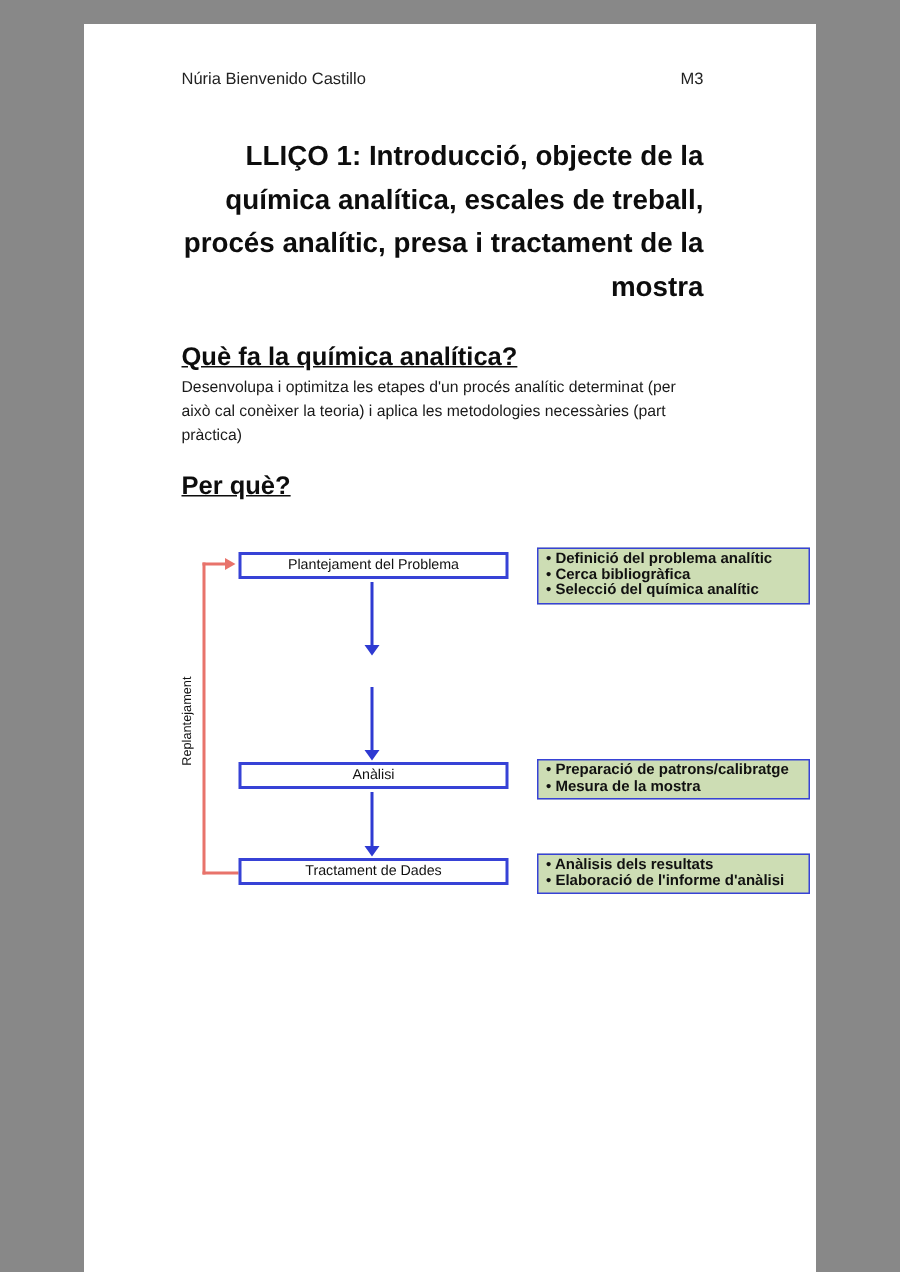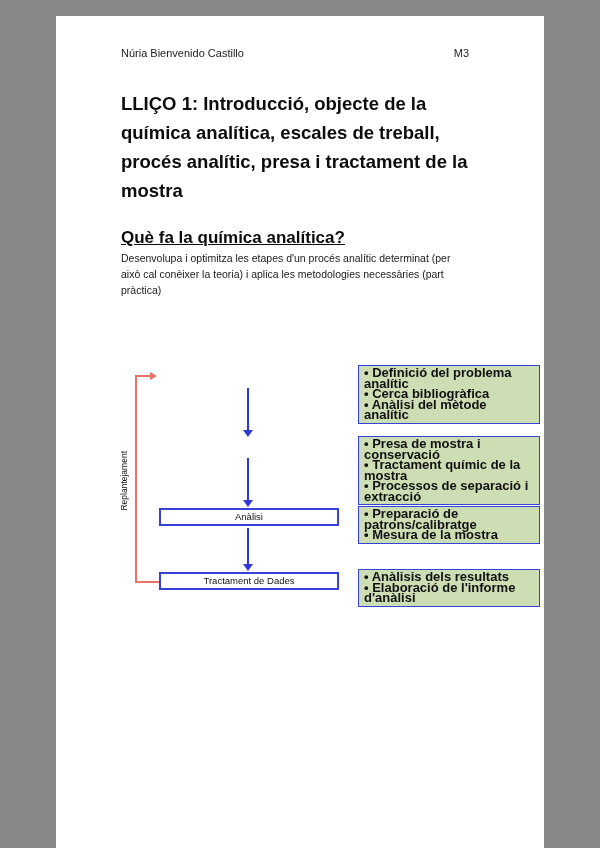--- a/index.html
+++ b/index.html
@@ -22,20 +22,21 @@
     font-size: 11px;
     color: #222;
   }
   .doc-title {
     margin-top: 30px;
     max-width: 470px;
     font-size: 18.5px;
     font-weight: bold;
     line-height: 29px;
     color: #0d0d0d;
+    text-align: right;
   }
   .sec-heading {
     font-size: 17px;
     font-weight: bold;
     text-decoration: underline;
     color: #0d0d0d;
   }
   .sec-heading.first { margin-top: 23px; }
   .sec-heading.second { margin-top: 16px; }
   .sec-body {
@@ -73,21 +74,21 @@
   .flow-box.b1 { top: 84px; }
   .flow-box.b2 { top: 154px; }
   .flow-box.b3 { top: 218px; }
   .green-box {
     position: absolute;
     left: 302px;
     width: 182px;
     background: #cdddb4;
     border: 1.5px solid #3742d6;
     padding: 2px 5px;
-    font-size: 13px;
+    font-size: 10px;
     font-weight: bold;
     line-height: 10.5px;
     color: #111;
   }
   .green-box.g0 { top: 11px;  min-height: 38px; }
   .green-box.g1 { top: 82px;  min-height: 38px; }
   .green-box.g2 { top: 152px; min-height: 27px; }
   .green-box.g3 { top: 215px; min-height: 26px; }
   .bullet-item::before { content: "• "; }
   .quality-bar {
@@ -166,52 +167,49 @@
     <div class="doc-header">
       <span>Núria Bienvenido Castillo</span>
       <span>M3</span>
     </div>
 
     <h1 class="doc-title">LLIÇO 1: Introducció, objecte de la química analítica, escales de treball, procés analític, presa i tractament de la mostra</h1>
 
     <div class="sec-heading first">Què fa la química analítica?</div>
     <p class="sec-body">Desenvolupa i optimitza les etapes d'un procés analític determinat (per això cal conèixer la teoria) i aplica les metodologies necessàries (part pràctica)</p>
 
+    <div class="sec-heading second">Per què?</div>
 
   </div>
 
   <div class="diagram">
 
     <div class="red-line red-v"></div>
     <div class="red-line red-h-top"></div>
     <div class="red-line red-h-bot"></div>
     <div class="red-arrowhead"></div>
     <div class="feedback-label">
       <span>Replantejament</span>
     </div>
 
+    <div class="flow-box b0">Plantejament del Problema</div>
     <div class="flow-box b2">Anàlisi</div>
     <div class="flow-box b3">Tractament de Dades</div>
 
     <div class="blue-line blue-a0"></div>
     <div class="blue-arrowhead blue-h0"></div>
     <div class="blue-line blue-a1"></div>
     <div class="blue-arrowhead blue-h1"></div>
     <div class="blue-line blue-a2"></div>
     <div class="blue-arrowhead blue-h2"></div>
 
     <div class="green-box g0">
         <div class="bullet-item">Definició del problema analític</div>
         <div class="bullet-item">Cerca bibliogràfica</div>
-        <div class="bullet-item">Anàlisi del mètode analític</div>
-      </div>
-    <div class="green-box g1">
-        <div class="bullet-item">Presa de mostra i conservació</div>
-        <div class="bullet-item">Tractament químic de la mostra</div>
-        <div class="bullet-item">Processos de separació i extracció</div>
+        <div class="bullet-item">Selecció del química analític</div>
       </div>
     <div class="green-box g2">
         <div class="bullet-item">Preparació de patrons/calibratge</div>
         <div class="bullet-item">Mesura de la mostra</div>
       </div>
     <div class="green-box g3">
         <div class="bullet-item">Anàlisis dels resultats</div>
         <div class="bullet-item">Elaboració de l'informe d'anàlisi</div>
       </div>
 

